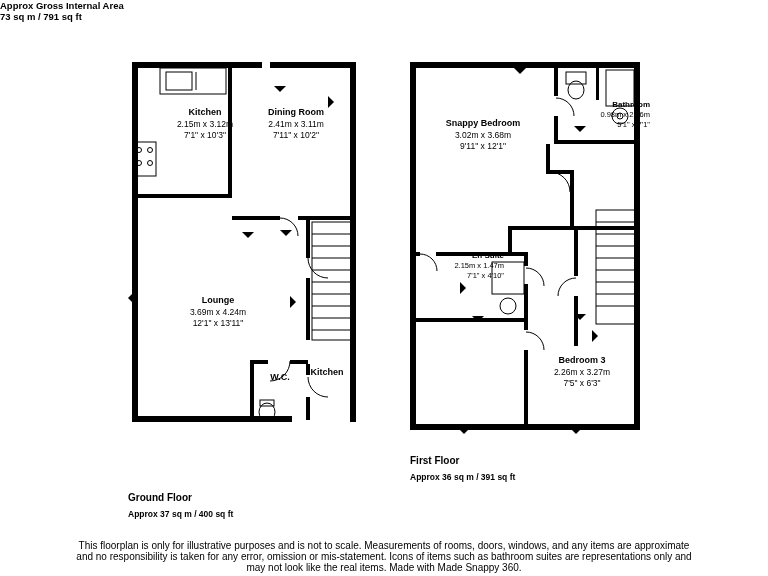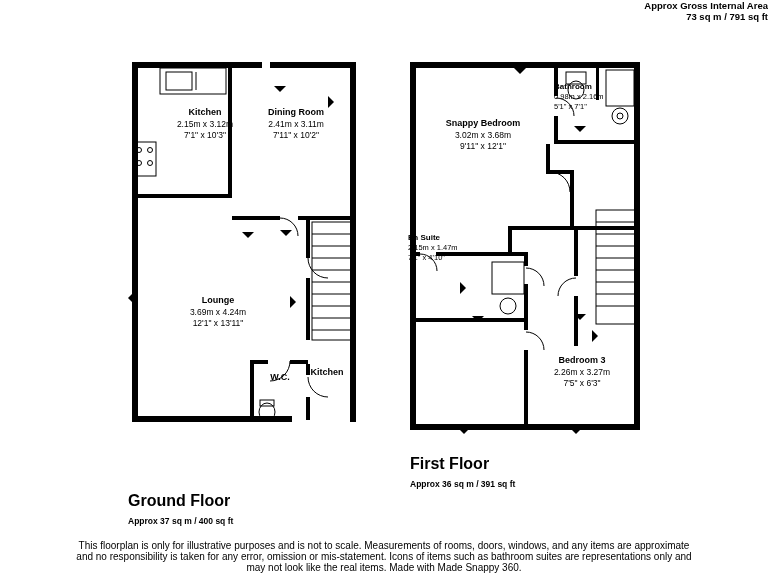--- a/index.html
+++ b/index.html
@@ -19,50 +19,51 @@
     position: absolute;
     top: 0; left: 0;
     width: 768px;
     height: 576px;
   }
   .abs { position: absolute; }
 
   
   .header {
     top: 0px; left: 0; width: 768px;
-    text-align: right;
+    text-align: left;
     font-size: 9.5px;
     font-weight: bold;
     line-height: 11px;
   }
 
   
   .room-label {
     font-size: 9px;
     line-height: 11.5px;
     text-align: center;
     font-weight: bold;
     white-space: nowrap;
   }
   .room-label .dim {
     font-weight: normal;
     font-size: 8.5px;
   }
   .small-label {
     font-size: 8px;
     line-height: 10px;
-    text-align: left;
+    text-align: right;
     font-weight: bold;
     white-space: nowrap;
+    margin-top: 18px;
   }
   .small-label .dim { font-weight: normal; font-size: 7.5px; }
 
   
   .floor-title {
-    font-size: 16px;
+    font-size: 10px;
     font-weight: bold;
   }
   .floor-sub {
     font-size: 8.5px;
     font-weight: bold;
   }
 
   
   .footer {
     left: 64px;

